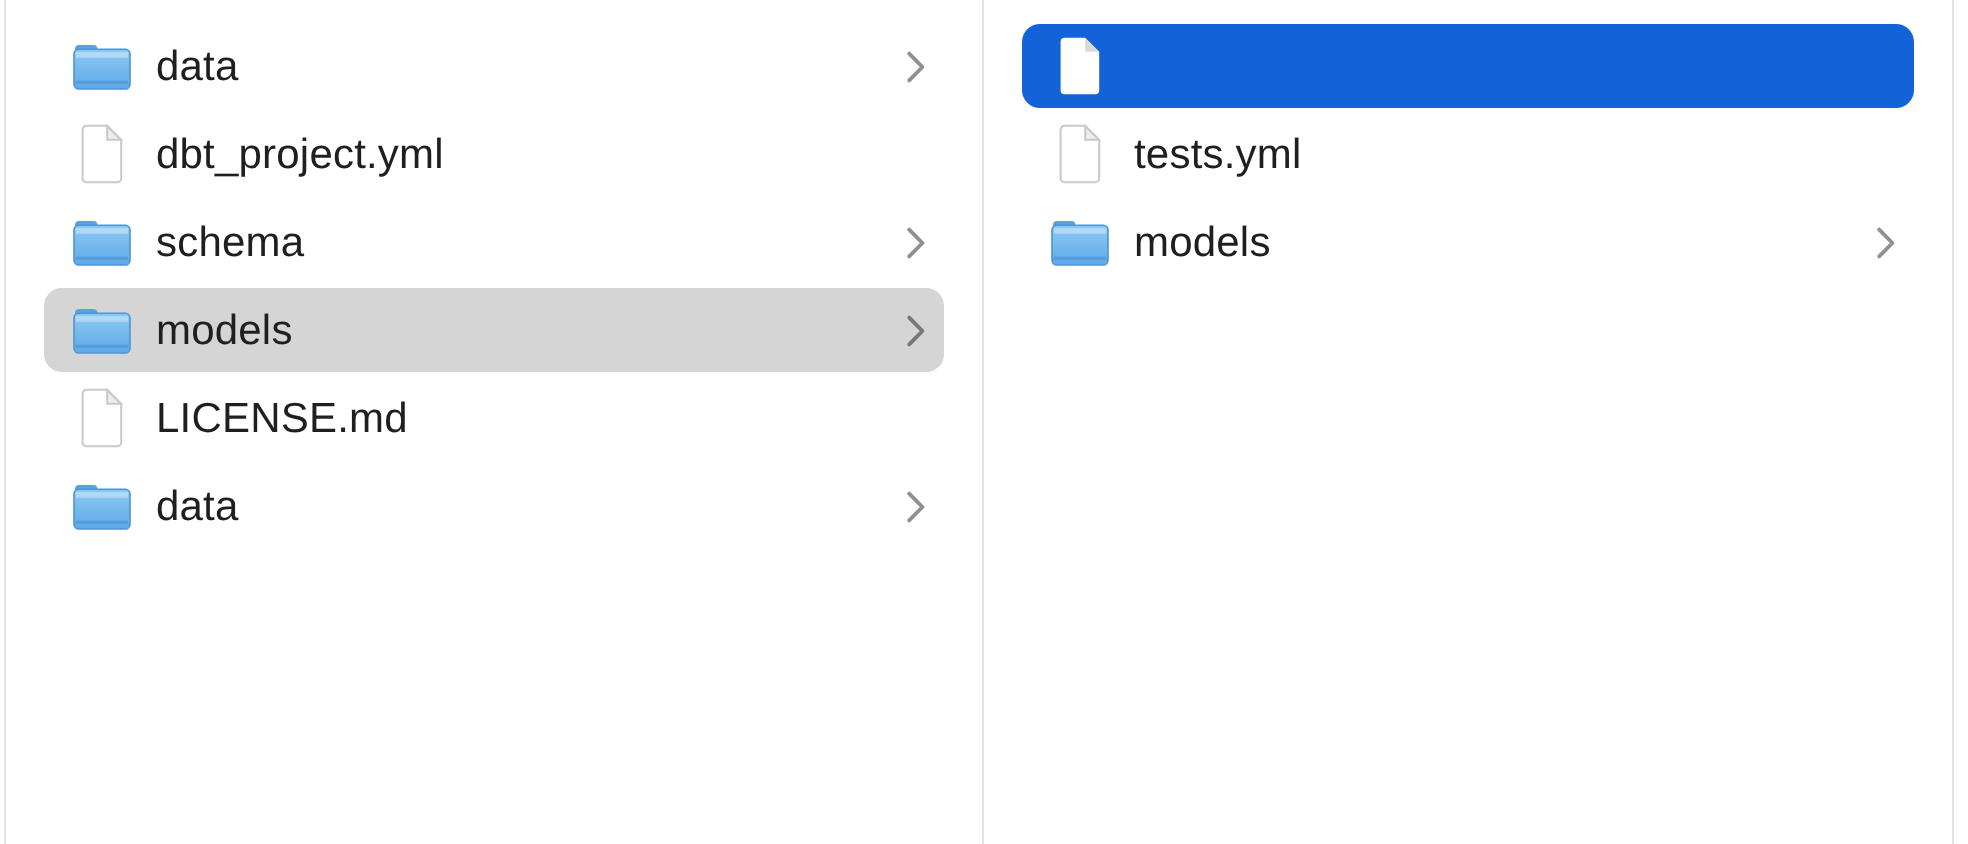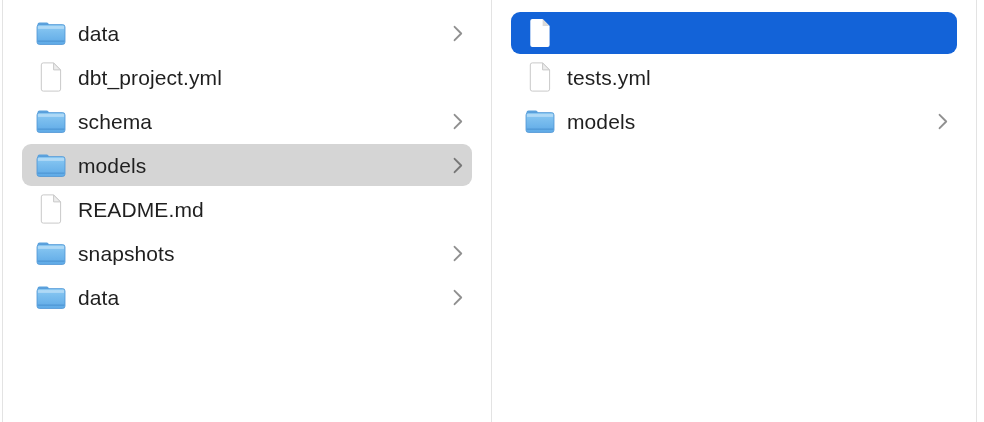--- a/index.html
+++ b/index.html
@@ -151,45 +151,22 @@
     </span>
   </div>
       <div class="row">
     <div class="row-bg"></div>
     <div class="icon-slot">
           <svg width="24" height="30" viewBox="0 0 24 30">
     <path class="file-page" d="M4.3 0.9 h10.3 l7 7 v19.2 a2 2 0 0 1 -2 2 h-15.3 a2 2 0 0 1 -2 -2 v-24.2 a2 2 0 0 1 2 -2 z"></path>
     <path class="file-fold" d="M14.6 1 l6.9 6.9 h-6.9 z"></path>
   </svg>
         </div>
-    <span class="label">README.md</span>
-
-  </div>
-      <div class="row">
-    <div class="row-bg"></div>
-    <div class="icon-slot">
-          <svg width="30" height="26" viewBox="0 0 30 26">
-    <defs>
-      <linearGradient id="folderGrad" x1="0" y1="0" x2="0" y2="1">
-        <stop offset="0" stop-color="#8ccaf3"></stop>
-        <stop offset="1" stop-color="#5ea9e6"></stop>
-      </linearGradient>
-    </defs>
-    <path d="M1.5 4.5 a2 2 0 0 1 2 -2 h7.2 a2 2 0 0 1 2 2 v1.5 h-11.2 z" fill="#5ba2dd"></path>
-    <rect x="1" y="4.6" width="28" height="19.9" rx="2.4" fill="url(#folderGrad)" stroke="#4f95d4" stroke-width="0.8"></rect>
-    <rect x="1.9" y="6.1" width="26.2" height="2.8" fill="#ffffff" opacity="0.35"></rect>
-    <rect x="1.9" y="20.4" width="26.2" height="1.6" fill="#3f87c8" opacity="0.45"></rect>
-  </svg>
-        </div>
-    <span class="label">snapshots</span>
-    <span class="chevron">
-      <svg width="10" height="17" viewBox="0 0 10 17">
-        <path d="M1.6 1.8 L8.2 8.5 L1.6 15.2" fill="none" stroke="currentColor" stroke-width="1.9" stroke-linecap="round" stroke-linejoin="round"></path>
-      </svg>
-    </span>
+    <span class="label">LICENSE.md</span>
+
   </div>
       <div class="row">
     <div class="row-bg"></div>
     <div class="icon-slot">
           <svg width="30" height="26" viewBox="0 0 30 26">
     <defs>
       <linearGradient id="folderGrad" x1="0" y1="0" x2="0" y2="1">
         <stop offset="0" stop-color="#8ccaf3"></stop>
         <stop offset="1" stop-color="#5ea9e6"></stop>
       </linearGradient>

